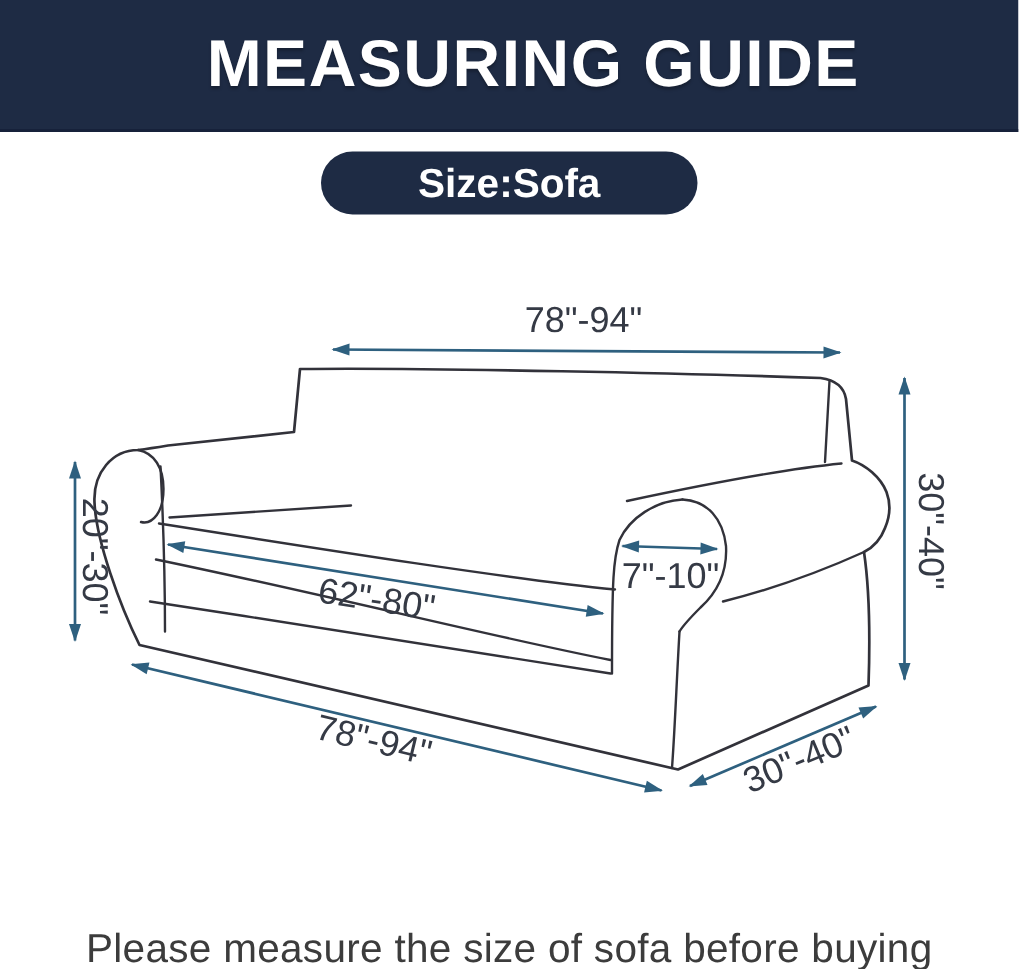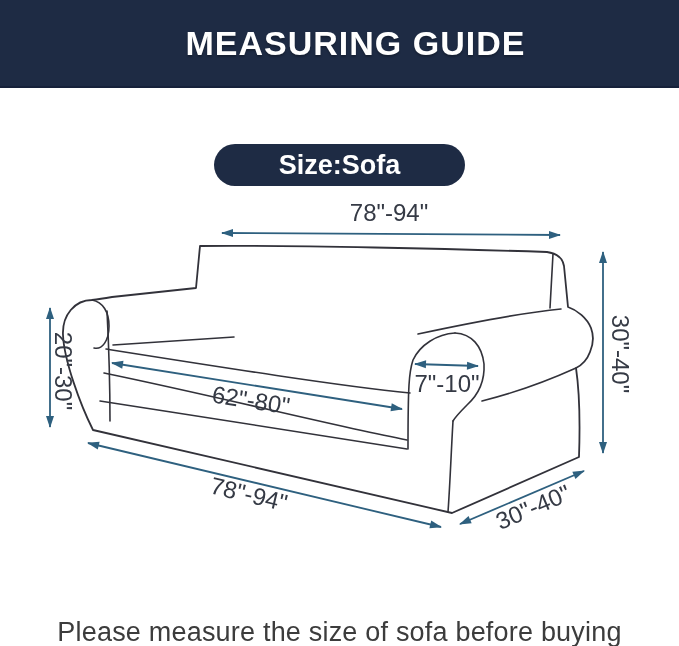--- a/index.html
+++ b/index.html
@@ -11,27 +11,27 @@
     width:679px;height:646px;background:var(--bg);
     font-family:"Liberation Sans", sans-serif;position:relative;overflow:hidden;
   }
   .stage{position:absolute;inset:0;width:679px;height:646px;}
   .header{
     position:absolute;left:0;top:0;width:679px;height:88px;
     background:var(--navy);display:flex;align-items:center;justify-content:center;
     border-bottom:2px solid #16213a;box-sizing:border-box;
   }
   .header-title{
-    color:#ffffff;font-size:34px;font-weight:bold;letter-spacing:1px;
+    color:#ffffff;font-size:44px;font-weight:bold;letter-spacing:1px;
     text-shadow:0 2px 2px rgba(0,0,0,0.25);white-space:nowrap;margin-left:32px;
   }
   .size-badge{
     position:absolute;left:214px;top:101px;width:251px;height:42px;
     background:var(--navy);border-radius:21px;
-    display:flex;align-items:center;justify-content:center;margin-top:43px;
+    display:flex;align-items:center;justify-content:center;
   }
   .size-badge-label{color:#ffffff;font-size:27px;font-weight:bold;}
   .sofa-svg{position:absolute;left:0;top:160px;}
   .sofa-body{fill:#ffffff;stroke:var(--outline);stroke-width:1.8;stroke-linejoin:round;}
   .ln{fill:none;stroke:var(--outline);stroke-width:1.6;stroke-linecap:round;}
   .dim-line{fill:none;stroke:var(--arrow);stroke-width:1.8;}
   .ah{fill:var(--arrow);}
   .dim-label{
     font-family:"Liberation Sans", sans-serif;font-size:24px;fill:var(--dimtext);
     text-anchor:middle;

